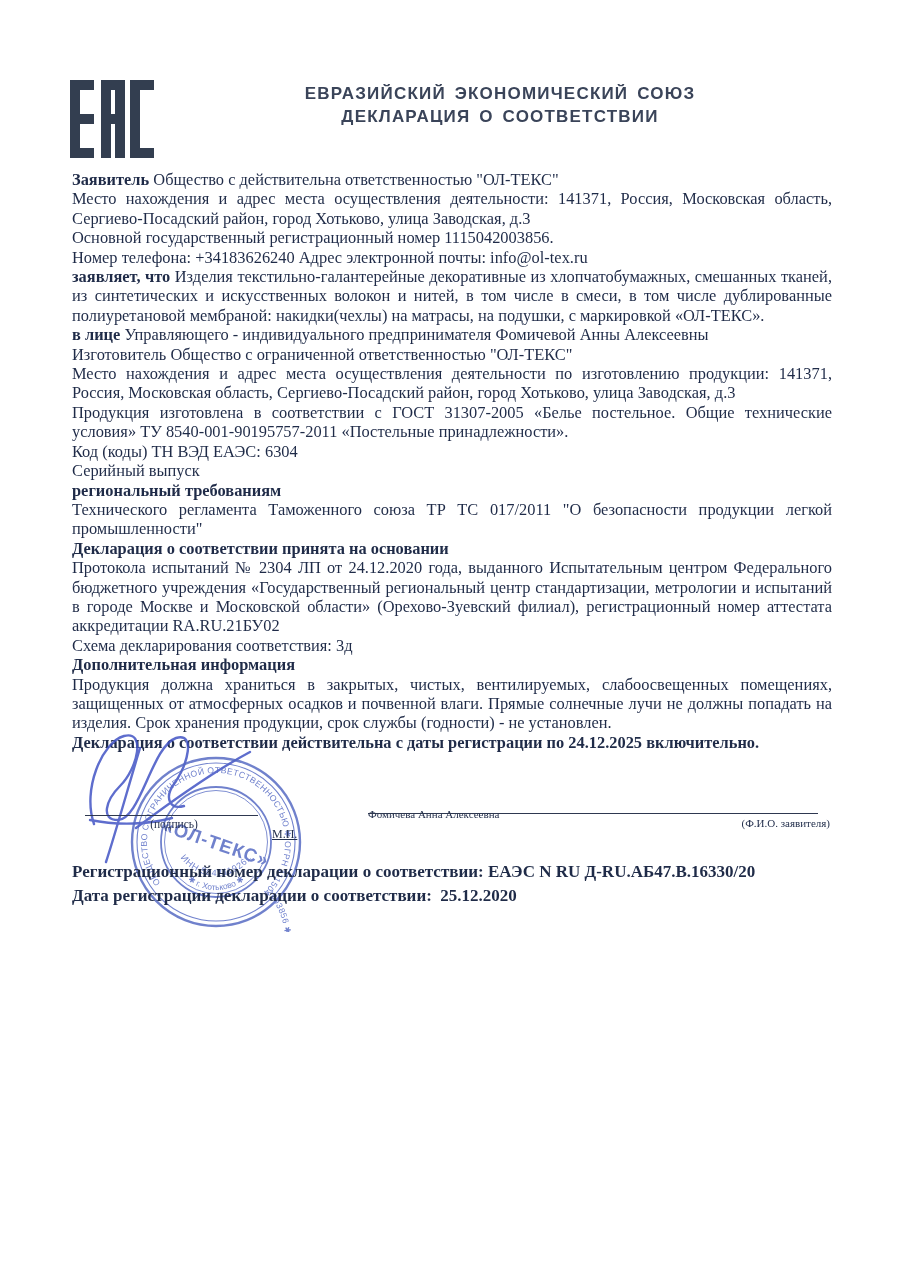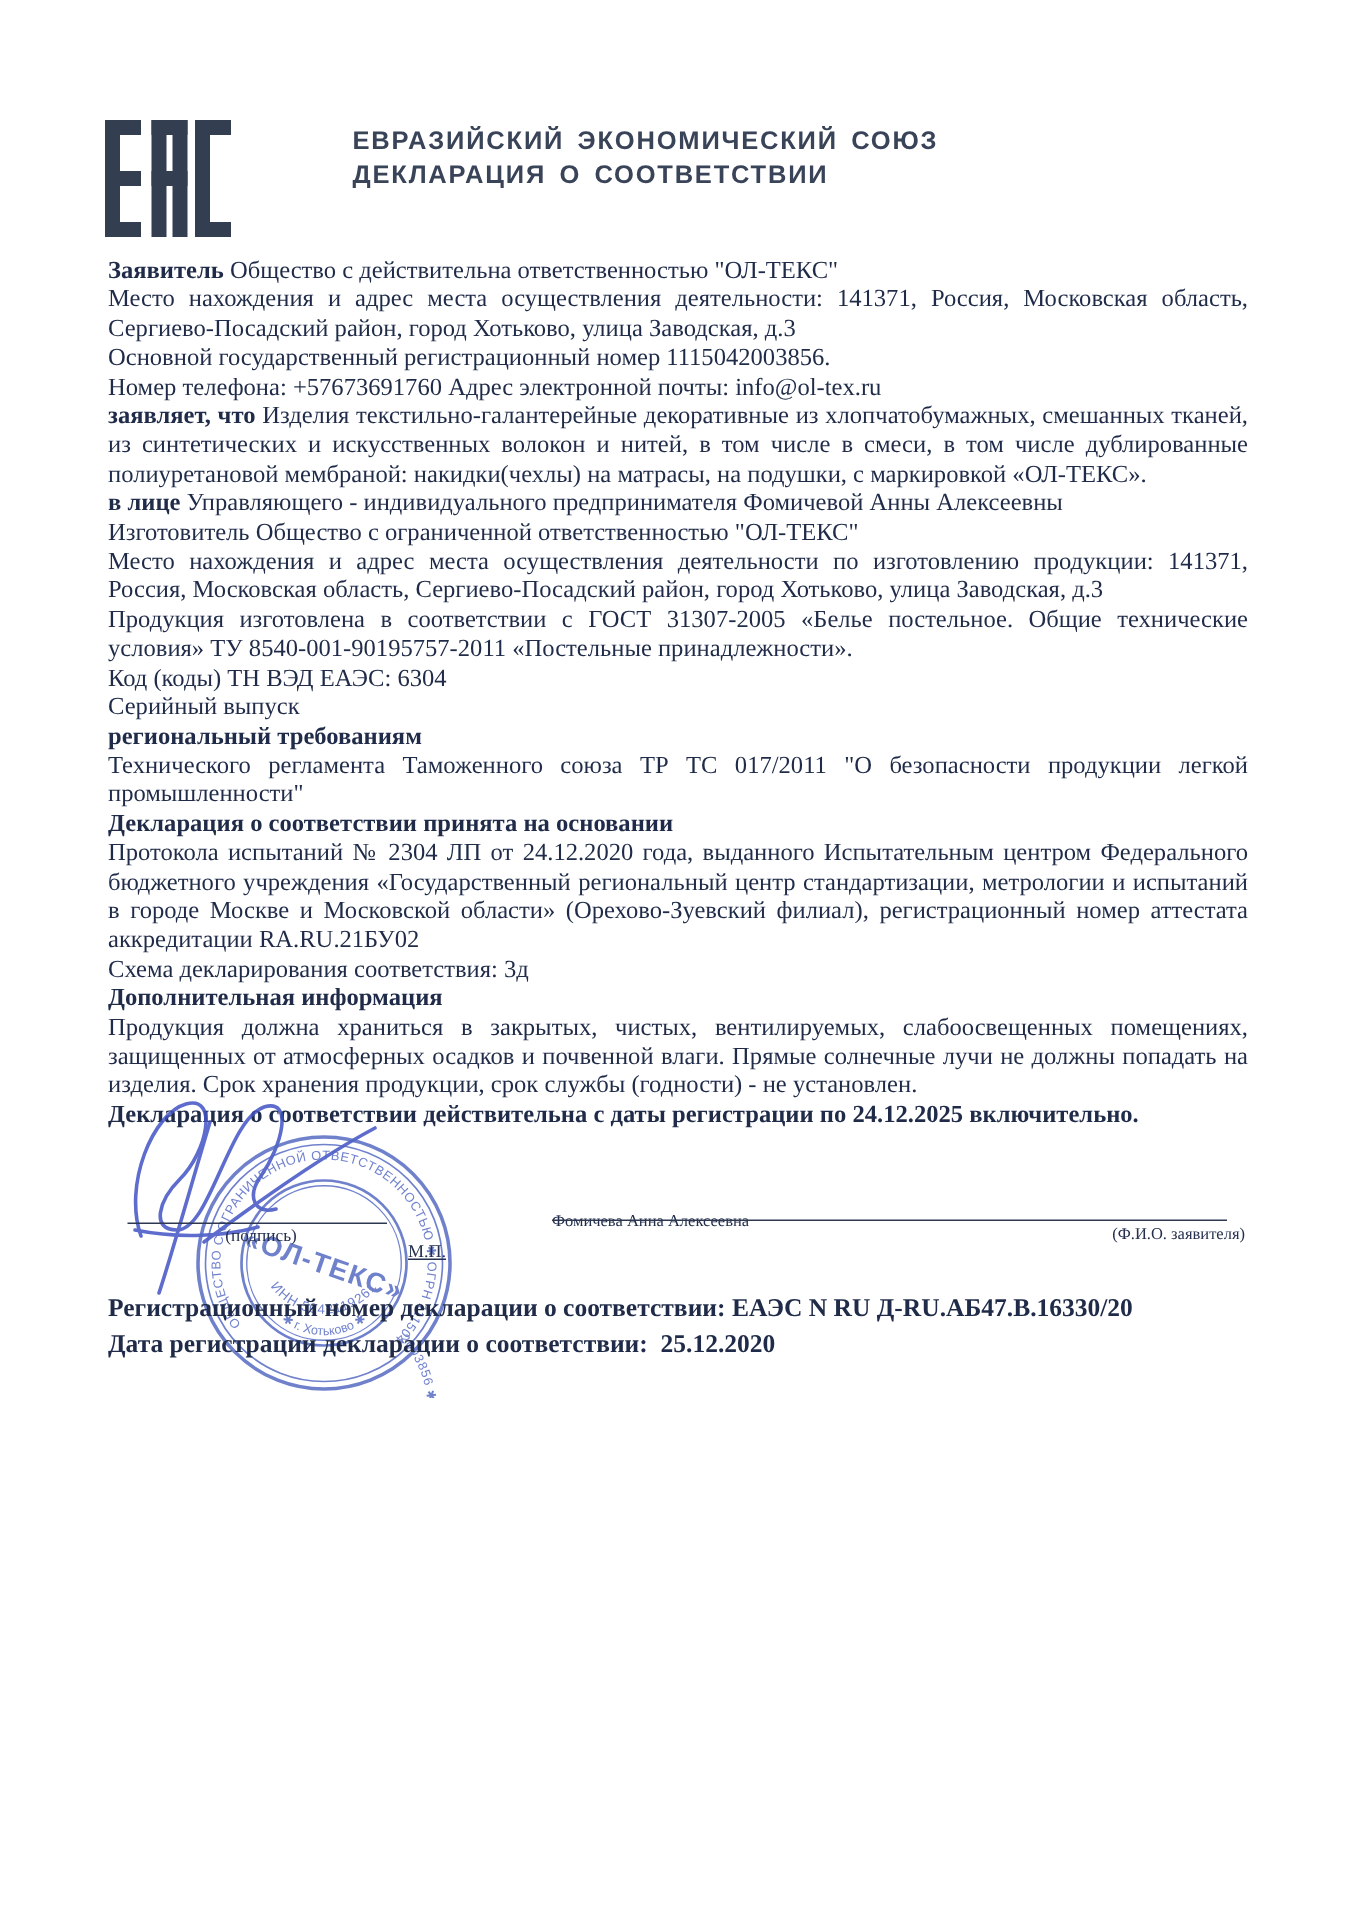--- a/index.html
+++ b/index.html
@@ -1,20 +1,20 @@
 <!DOCTYPE html>
 <html><head>
 <meta charset="utf-8">
 <style>
   html,body{margin:0;padding:0;background:#ffffff;}
   .page{position:relative;width:900px;height:1280px;background:#ffffff;overflow:hidden;
         font-family:"Liberation Serif",serif;color:#1f2b48;}
   
   .logo{position:absolute;left:70px;top:80px;width:84px;height:80px;}
-  .title{position:absolute;left:235px;top:82px;width:530px;
+  .title{position:absolute;left:235px;top:82px;width:530px;text-align:center;
          font-family:"Liberation Sans",sans-serif;font-weight:bold;font-size:17px;
          line-height:23px;letter-spacing:1.2px;word-spacing:3px;color:#3a4459;}
   
   .doc-body{position:absolute;left:72px;top:170px;width:760px;
             font-size:16.4px;line-height:19.4px;text-align:justify;}
   .doc-body p{margin:0;}
   .doc-body .lead{font-weight:bold;}
   
   .sig-line{position:absolute;left:85px;top:815px;width:173px;border-top:1.6px solid #2e3850;}
   .sig-caption{position:absolute;left:118px;top:818px;width:112px;text-align:center;
@@ -63,21 +63,21 @@
   </div>
 
   <div class="doc-body">
 
       <p class="para"><b class="lead">Заявитель</b><span class="rest"> Общество с действительна ответственностью "ОЛ-ТЕКС"</span></p>
 
       <p class="para"><b class="lead"></b><span class="rest">Место нахождения и адрес места осуществления деятельности: 141371, Россия, Московская область, Сергиево-Посадский район, город Хотьково, улица Заводская, д.3</span></p>
 
       <p class="para"><b class="lead"></b><span class="rest">Основной государственный регистрационный номер 1115042003856.</span></p>
 
-      <p class="para"><b class="lead"></b><span class="rest">Номер телефона: +57673691760 Адрес электронной почты: info@ol-tex.ru</span></p>
+      <p class="para"><b class="lead"></b><span class="rest">Номер телефона: +34183626240 Адрес электронной почты: info@ol-tex.ru</span></p>
 
       <p class="para"><b class="lead">заявляет, что</b><span class="rest"> Изделия текстильно-галантерейные декоративные из хлопчатобумажных, смешанных тканей, из синтетических и искусственных волокон и нитей, в том числе в смеси, в том числе дублированные полиуретановой мембраной: накидки(чехлы) на матрасы, на подушки, с маркировкой «ОЛ-ТЕКС».</span></p>
 
       <p class="para"><b class="lead">в лице</b><span class="rest"> Управляющего - индивидуального предпринимателя Фомичевой Анны Алексеевны</span></p>
 
       <p class="para"><b class="lead"></b><span class="rest">Изготовитель Общество с ограниченной ответственностью "ОЛ-ТЕКС"</span></p>
 
       <p class="para"><b class="lead"></b><span class="rest">Место нахождения и адрес места осуществления деятельности по изготовлению продукции: 141371, Россия, Московская область, Сергиево-Посадский район, город Хотьково, улица Заводская, д.3</span></p>
 
       <p class="para"><b class="lead"></b><span class="rest">Продукция изготовлена в соответствии с ГОСТ 31307-2005 «Белье постельное. Общие технические условия» ТУ 8540-001-90195757-2011 «Постельные принадлежности».</span></p>

